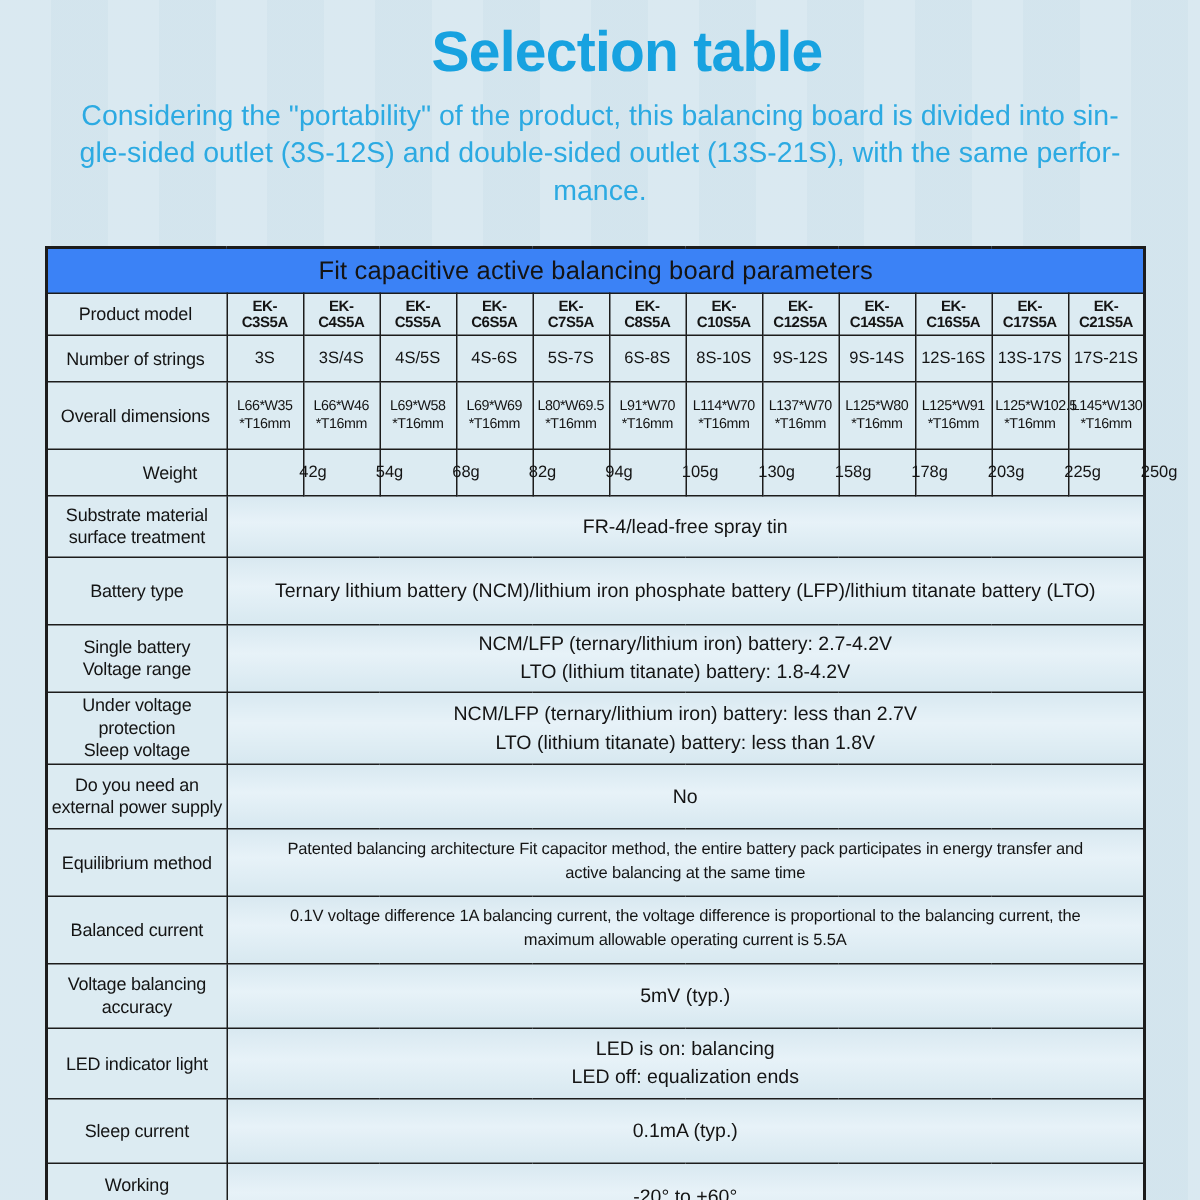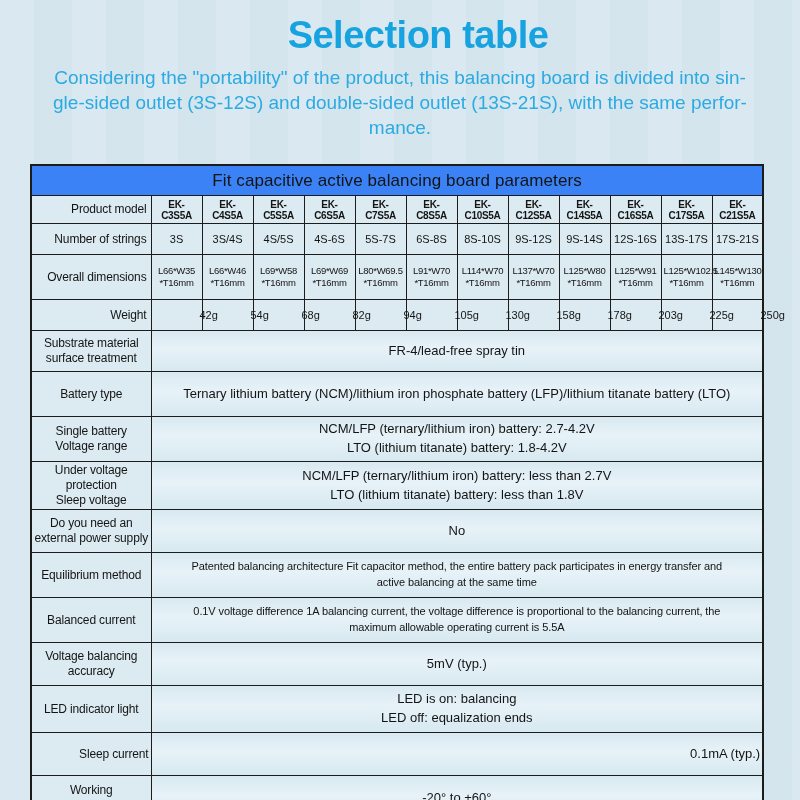--- a/index.html
+++ b/index.html
@@ -47,21 +47,21 @@
   td.tbl-title{
     background:#3b82f6;
     font-size:17px;
     letter-spacing:0.1px;
   }
   td.lbl{
     font-size:12px;
     letter-spacing:-0.15px;
     line-height:1.25;
   }
-  tr.matrix td.lbl{text-align:right;padding-right:4px;}
+  tr.matrix td.lbl{padding-right:4px;}
   td.val{font-size:11px;margin-left:12px;}
   tr.r-model td.val{font-weight:bold;font-size:10px;letter-spacing:-0.3px;}
   tr.r-dimensions td.val{font-size:9.5px;letter-spacing:-0.3px;line-height:1.3;}
   td.spec-val{
     font-size:13px;
     line-height:1.45;
     background:linear-gradient(180deg,#d9e9f1 0%,#e7f2f8 42%,#d7e8f0 100%);
   }
   tr.r-equilibrium td.spec-val,
   tr.r-balanced_current td.spec-val{font-size:11px;letter-spacing:-0.1px;}
@@ -73,21 +73,21 @@
   tr.r-weight td{height:28px;padding-left:48px;}
   tr.r-substrate td{height:38px;}
   tr.r-battery td{height:42px;}
   tr.r-voltage_range td{height:42px;}
   tr.r-under_voltage td{height:44px;}
   tr.r-external_power td{height:40px;}
   tr.r-equilibrium td{height:42px;}
   tr.r-balanced_current td{height:42px;}
   tr.r-accuracy td{height:40px;}
   tr.r-led td{height:44px;}
-  tr.r-sleep_current td{height:40px;text-align:right;}
+  tr.r-sleep_current td{height:40px;}
   tr.r-working_temp td{height:42px;}
 </style>
 </head>
 <body>
 
 <div class="page">
   <h1 class="title">Selection table</h1>
   <div class="subtitle">
     <div>Considering the "portability" of the product, this balancing board is divided into sin-</div>
     <div>gle-sided outlet (3S-12S) and double-sided outlet (13S-21S), with the same perfor-</div>

